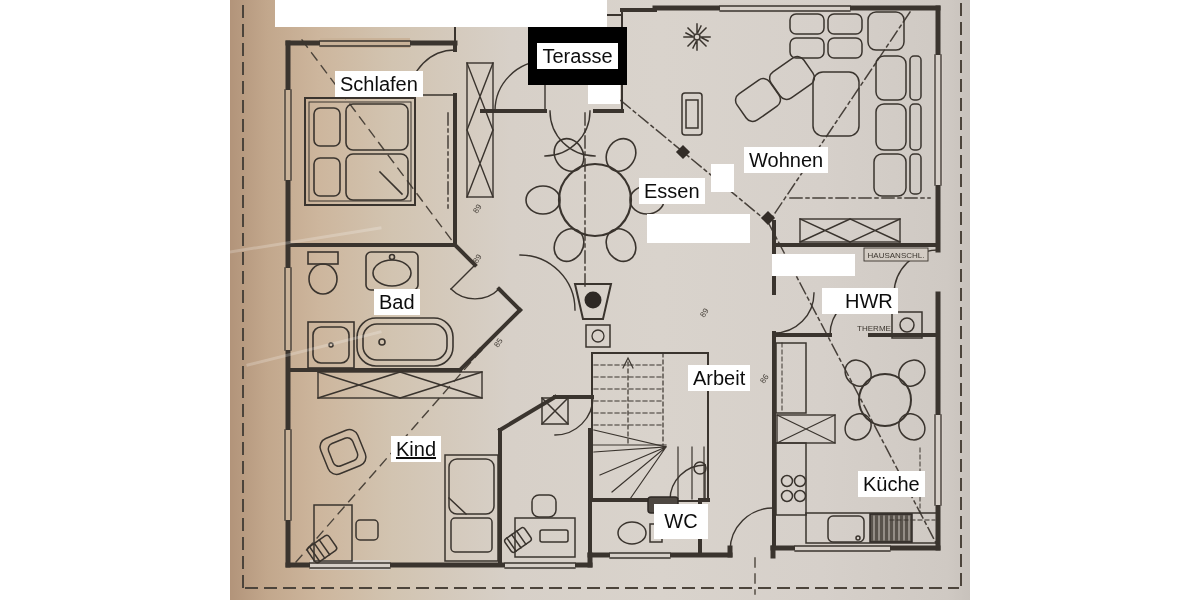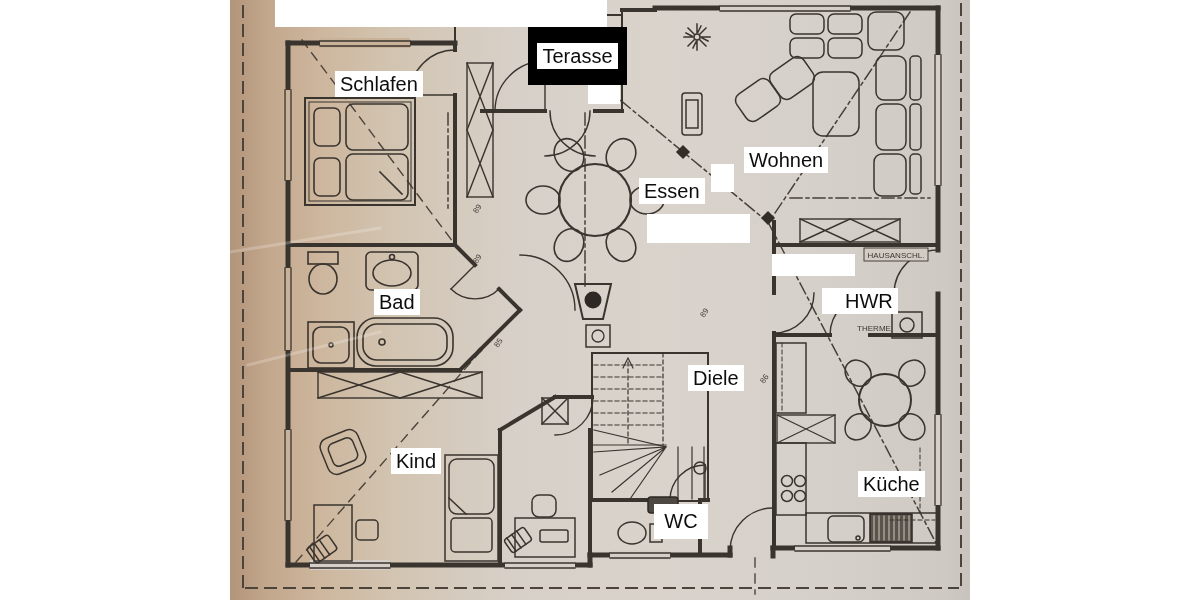--- a/index.html
+++ b/index.html
@@ -351,19 +351,19 @@
 
     <div class="black-box" style="left:298px;top:27px;width:99px;height:58px;">
       <span class="room-label">Terasse</span>
     </div>
 
     <div class="room-label" style="left:105px;top:71px;">Schlafen</div>
     <div class="room-label" style="left:514px;top:147px;">Wohnen</div>
     <div class="room-label" style="left:409px;top:178px;">Essen</div>
     <div class="room-label" style="left:144px;top:289px;">Bad</div>
     <div class="room-label" style="left:592px;top:288px;padding-left:23px;">HWR</div>
-    <div class="room-label" style="left:458px;top:365px;">Diele</div>
-    <div class="room-label" style="left:161px;top:448px;">Kind</div>
+    <div class="room-label" style="left:458px;top:365px;">Arbeit</div>
+    <div class="room-label" style="left:161px;top:436px;text-decoration:underline;">Kind</div>
     <div class="room-label" style="left:628px;top:471px;">Küche</div>
     <div class="room-label" style="left:424px;top:504px;width:54px;height:35px;text-align:center;line-height:35px;padding:0;">WC</div>
 
   </div>
 </div>
 
 </body></html>

